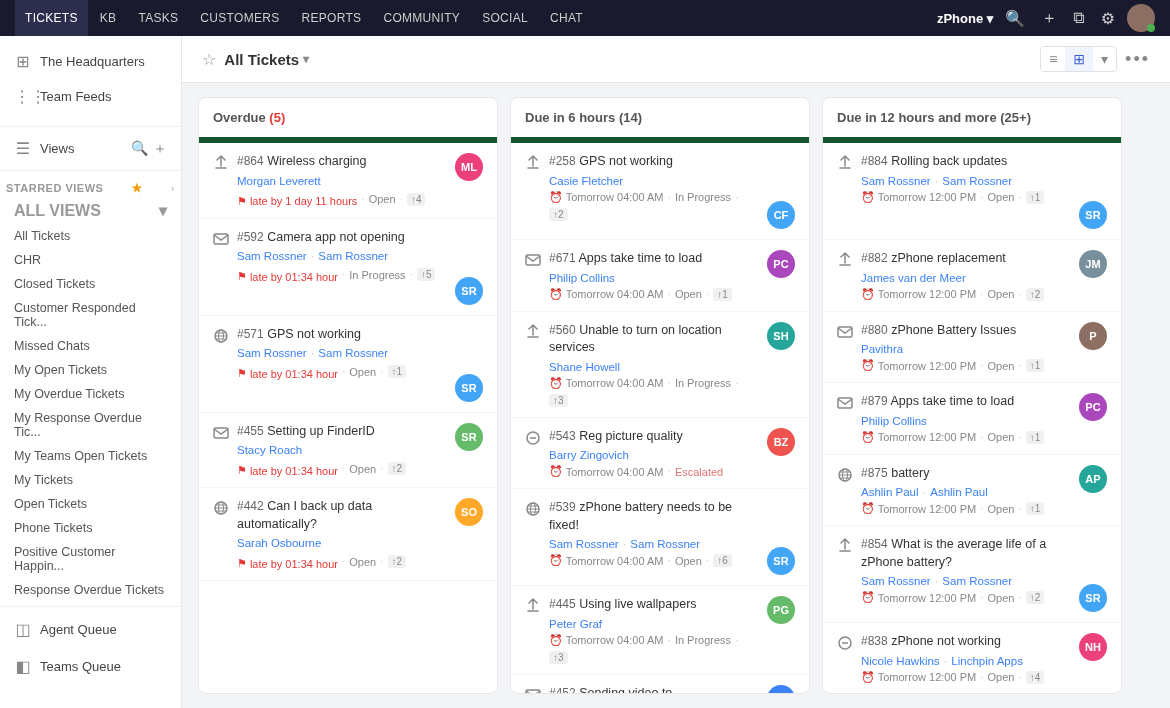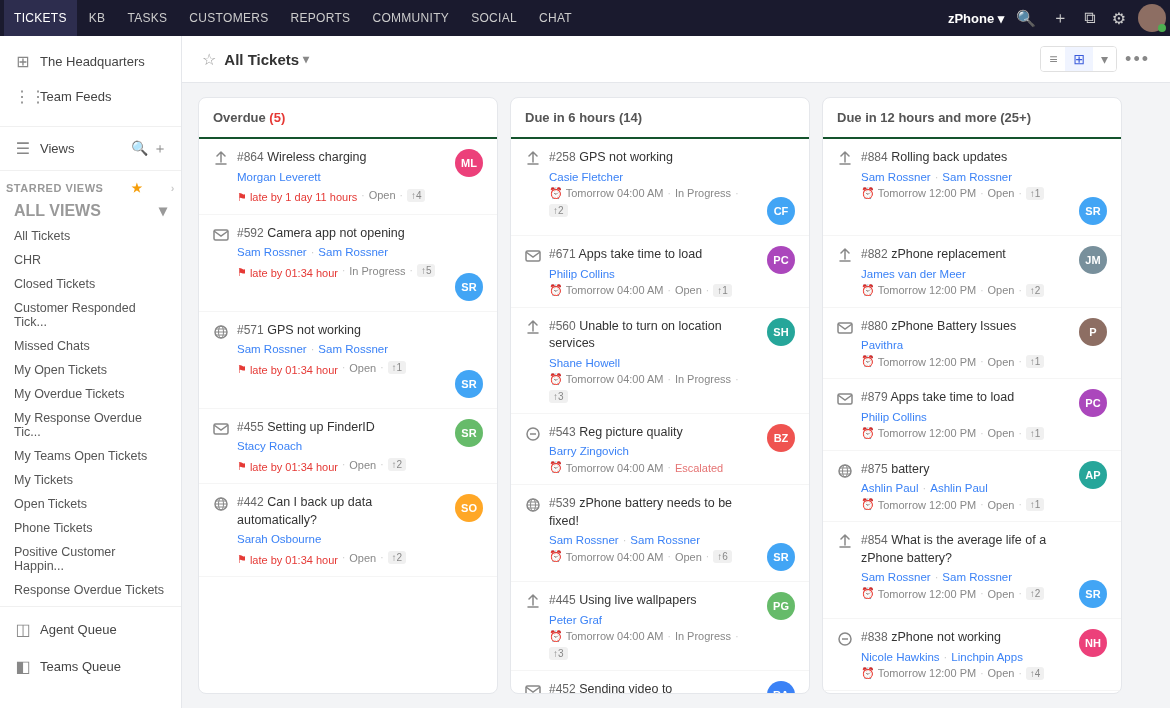--- a/index.html
+++ b/index.html
@@ -1,19 +1,19 @@
 <!DOCTYPE html>
 <html><head>
   <meta charset="utf-8">
   <style>
     * { box-sizing: border-box; margin: 0; padding: 0; }
     body { font-family: -apple-system, BlinkMacSystemFont, 'Segoe UI', sans-serif; font-size: 13px; background: #f3f4f6; color: #333; }
 
     
-    .top-nav { display: flex; align-items: center; background: #1a1a2e; height: 36px; padding: 0 4px; gap: 2px; }
+    .top-nav { display: flex; align-items: center; background: #1a1a2e; height: 36px; padding: 0 15px; gap: 2px; }
     .top-nav-item { color: #ccc; font-size: 12px; font-weight: 500; padding: 0 10px; height: 36px; display: flex; align-items: center; cursor: pointer; text-transform: uppercase; letter-spacing: 0.3px; }
     .top-nav-item.active { background: #2d2d4e; color: #fff; }
     .top-nav-right { margin-left: auto; display: flex; align-items: center; gap: 8px; }
     .top-nav-right .brand { color: #fff; font-size: 13px; font-weight: 600; display: flex; align-items: center; gap: 4px; }
     .top-nav-icon { color: #ccc; font-size: 16px; cursor: pointer; padding: 4px; }
     .avatar-top { width: 28px; height: 28px; border-radius: 50%; background: #888; overflow: hidden; display: flex; align-items: center; justify-content: center; }
     .avatar-dot { width: 8px; height: 8px; background: #4caf50; border-radius: 50%; position: absolute; bottom: 0; right: 0; }
     .avatar-wrap { position: relative; display: inline-flex; }
 
     
@@ -47,21 +47,21 @@
     .page-title .chevron { font-size: 12px; color: #888; }
     .header-right { margin-left: auto; display: flex; align-items: center; gap: 8px; }
     .view-toggle { display: flex; border: 1px solid #e0e0e0; border-radius: 4px; overflow: hidden; }
     .view-toggle-btn { padding: 4px 8px; font-size: 14px; cursor: pointer; color: #888; background: #fff; border: none; }
     .view-toggle-btn.active { background: #f0f4ff; color: #3b5bdb; }
     .more-btn { color: #888; font-size: 18px; cursor: pointer; letter-spacing: 2px; }
 
     
     .kanban-board { display: flex; gap: 0; flex: 1; overflow-x: auto; padding: 14px 16px; gap: 12px; background: #f3f4f6; }
     .kanban-col { background: #fff; border-radius: 8px; border: 1px solid #e5e7eb; min-width: 280px; max-width: 300px; flex-shrink: 0; display: flex; flex-direction: column; overflow: hidden; }
-    .kanban-col-header { padding: 12px 14px; border-bottom: 2px solid #14532d; font-size: 13px; font-weight: 600; color: #555; }
+    .kanban-col-header { padding: 12px 14px; border-bottom: 6px solid #14532d; font-size: 13px; font-weight: 600; color: #555; }
     .kanban-col-header .count-overdue { color: #e53935; }
     .kanban-col-header .count-normal { color: #555; }
     .kanban-col-body { overflow-y: auto; flex: 1; }
 
     
     .ticket-card { padding: 10px 14px; border-bottom: 1px solid #f5f5f5; cursor: pointer; }
     .ticket-card-top { display: flex; align-items: flex-start; gap: 8px; }
     .ticket-icon { font-size: 16px; color: #888; margin-top: 2px; flex-shrink: 0; }
     .ticket-info { flex: 1; min-width: 0; }
     .ticket-id-title { font-size: 12.5px; font-weight: 500; color: #333; line-height: 1.4; }

